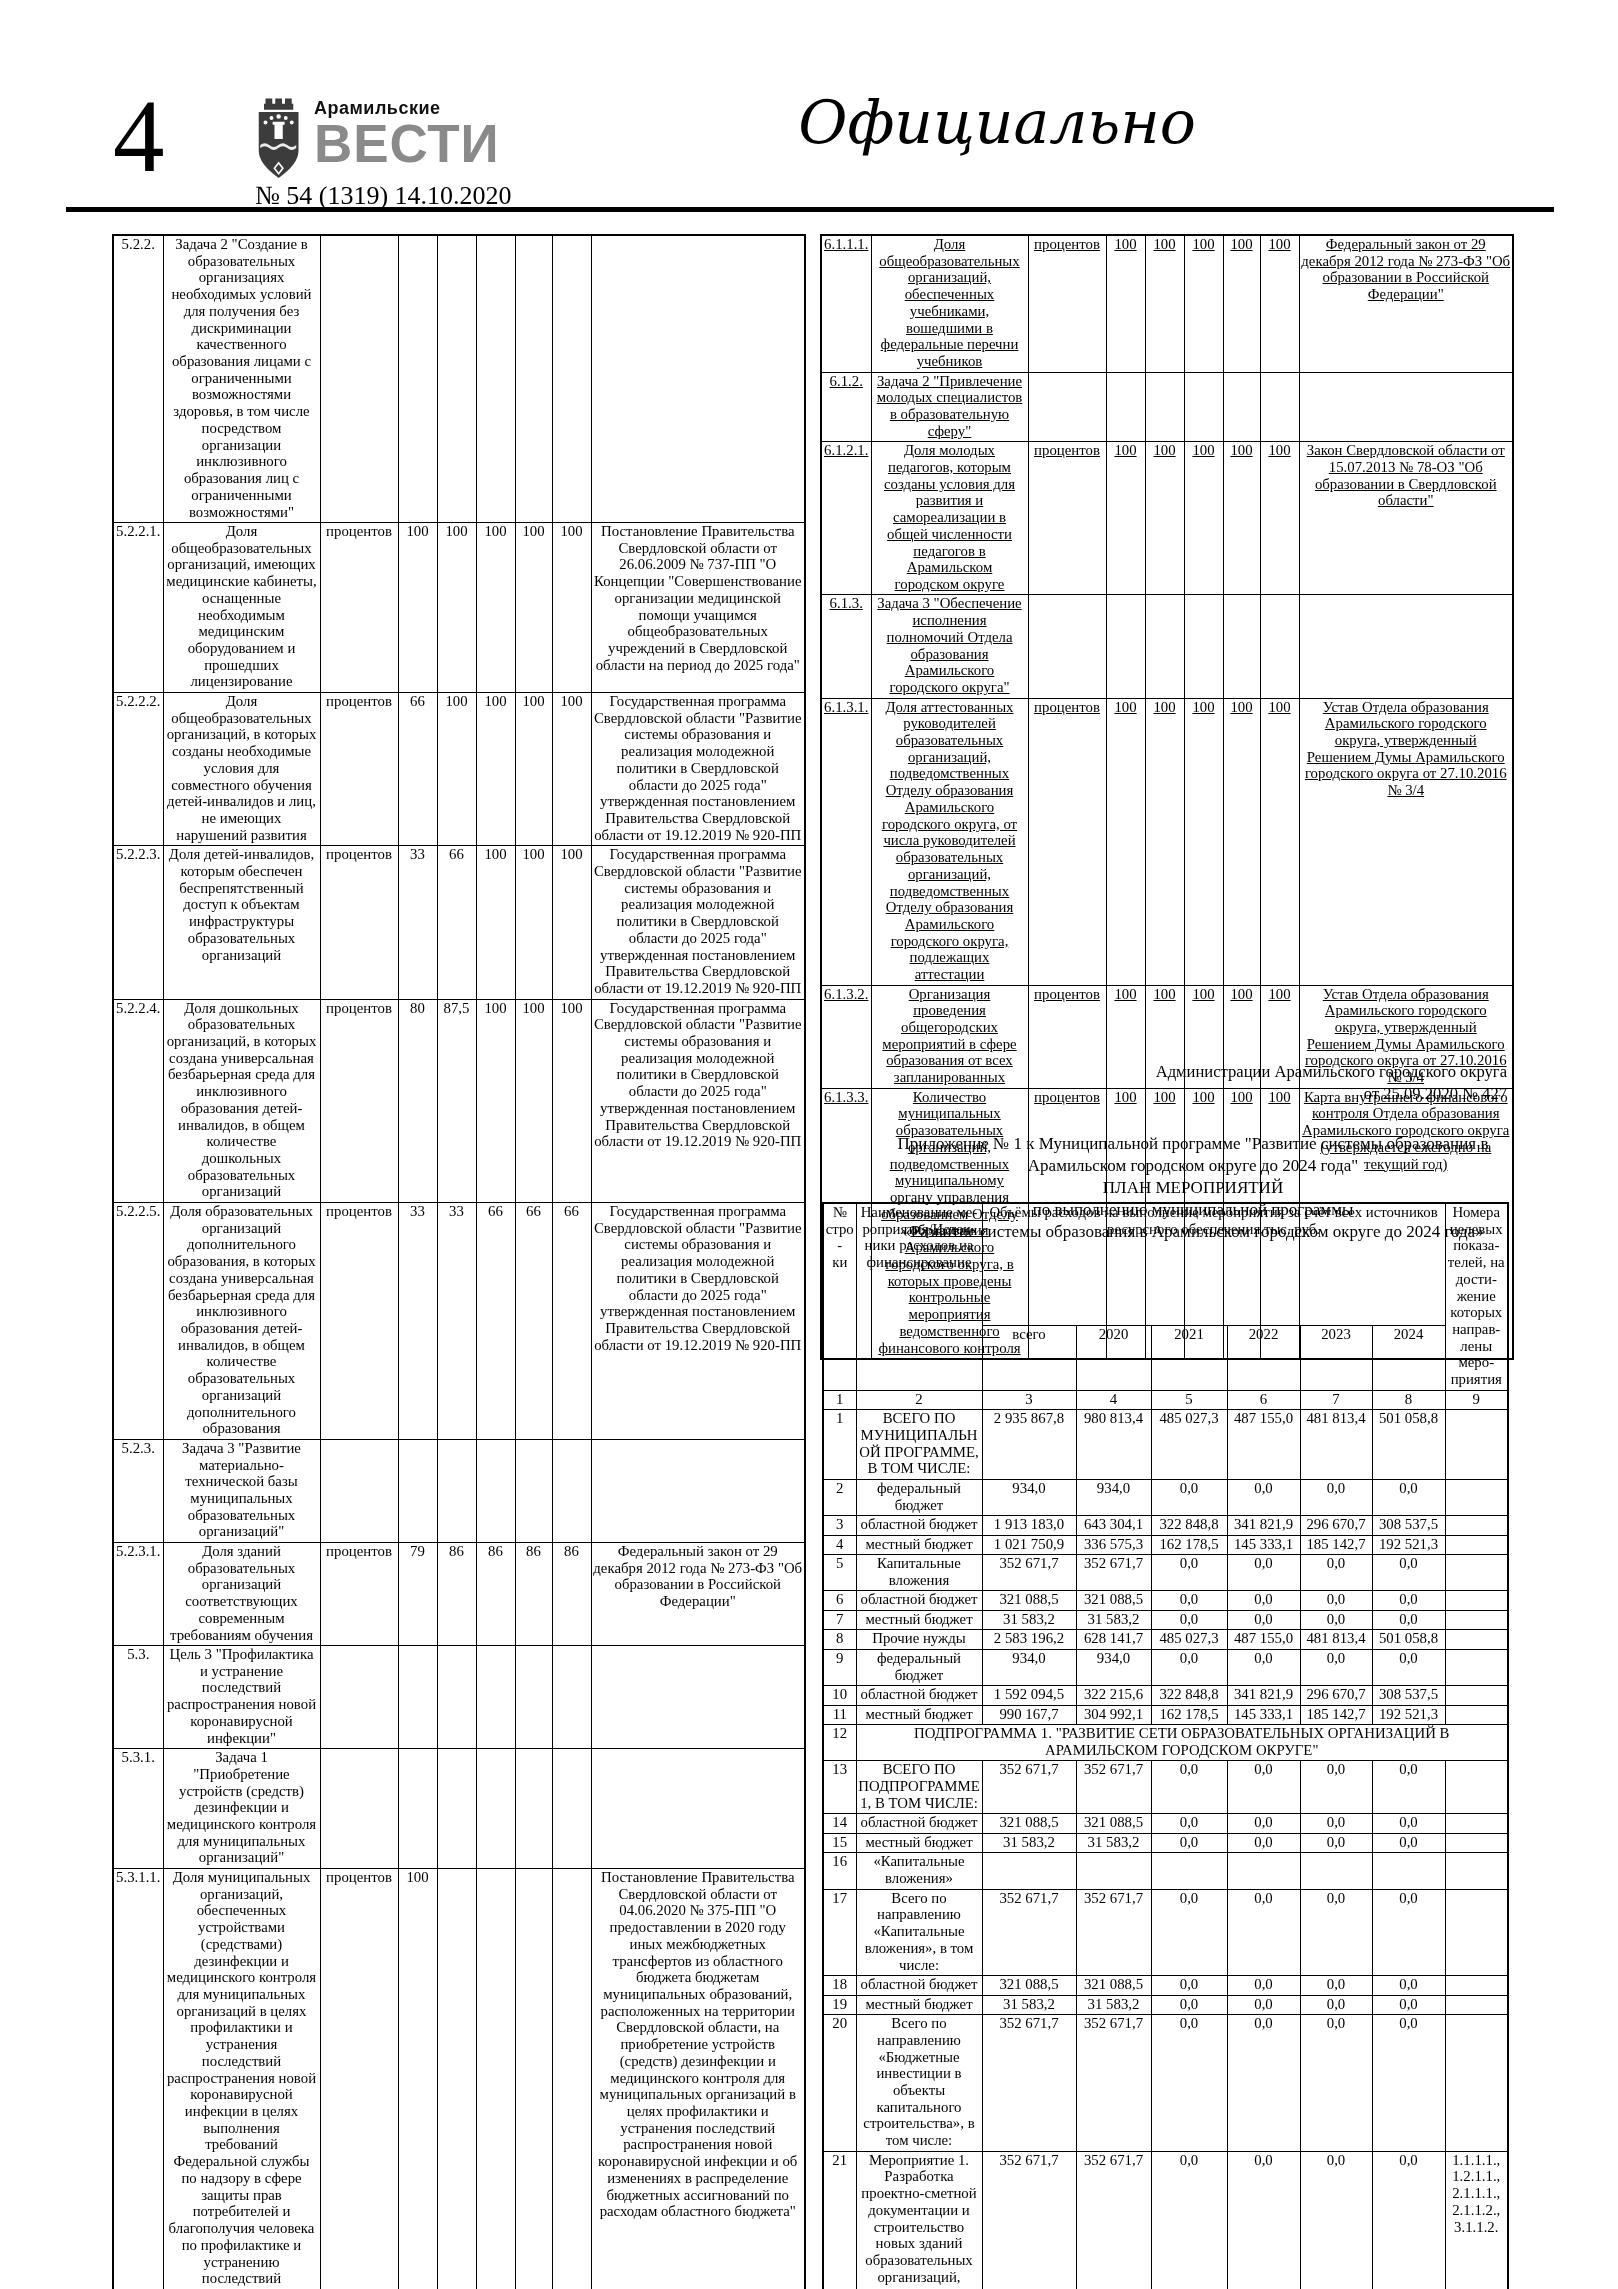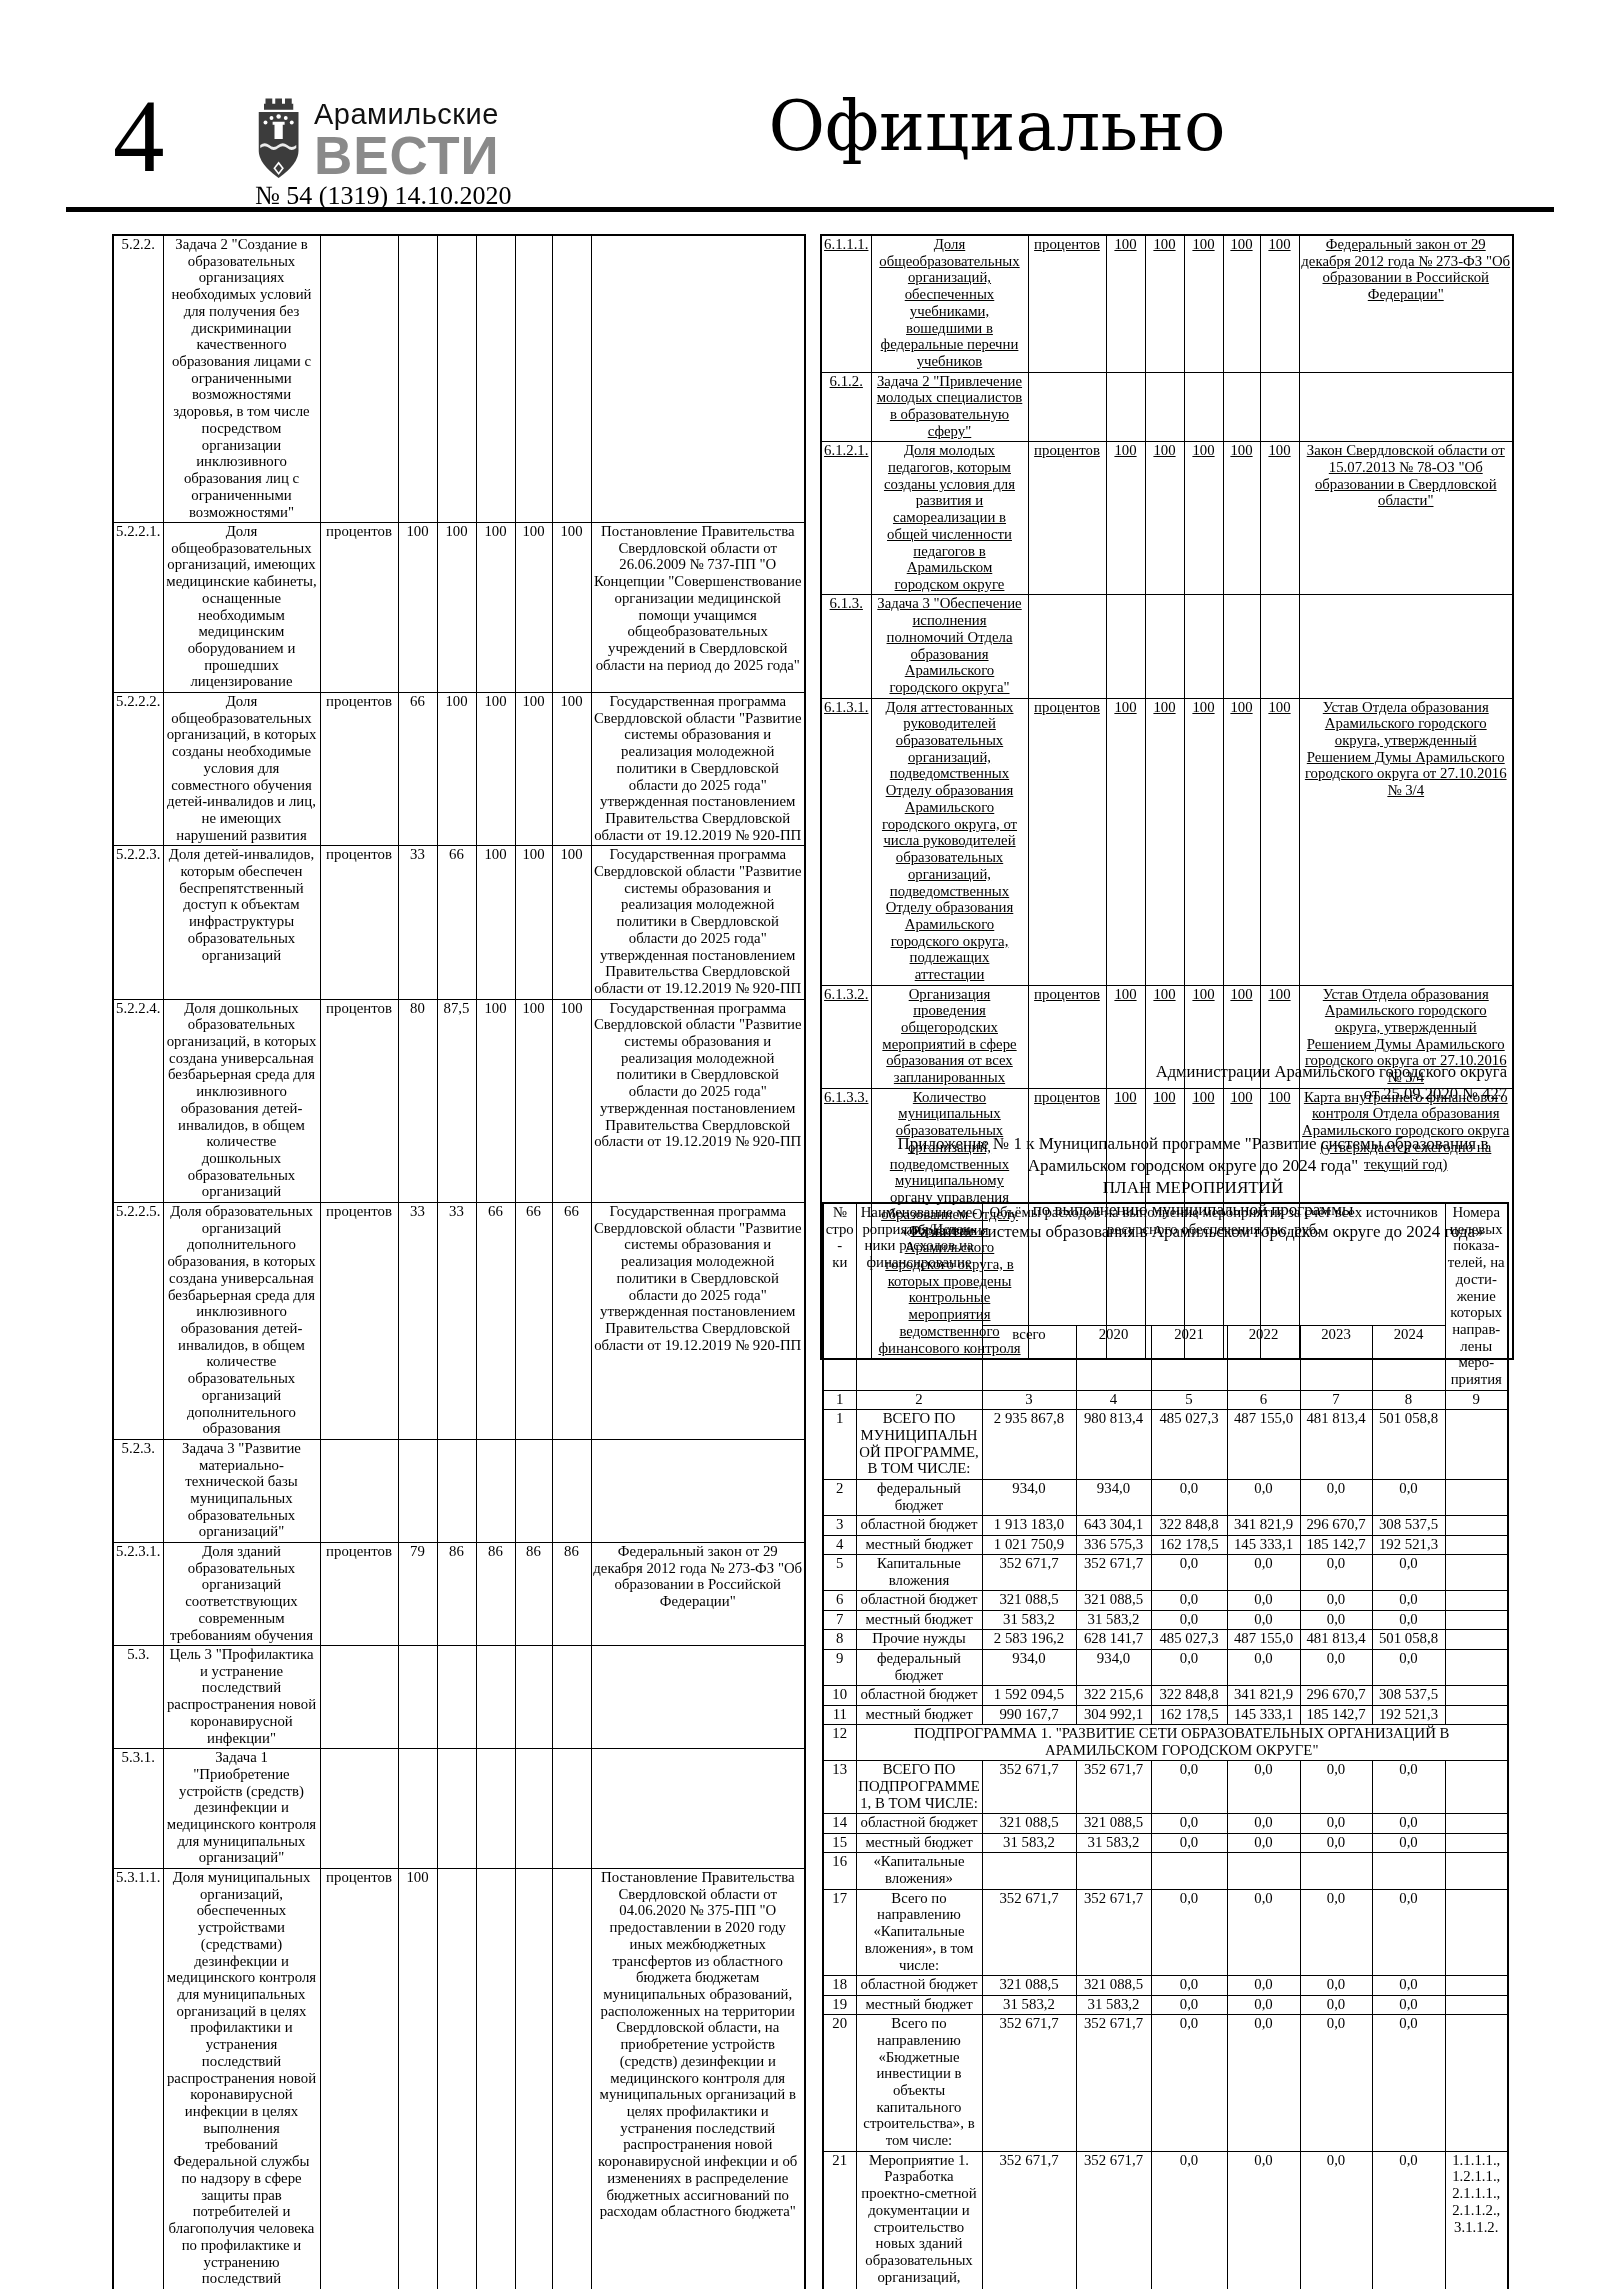--- a/index.html
+++ b/index.html
@@ -6,28 +6,28 @@
   .page{position:relative;width:1619px;height:2290px;background:#ffffff;color:#000;
         font-family:"Liberation Serif","DejaVu Serif",serif;overflow:hidden;}
   .abs{position:absolute;}
 
   
   .pagenum{position:absolute;left:113px;top:85px;font-size:103px;line-height:1;
            font-family:"Liberation Serif",serif;}
   .masthead{position:absolute;left:255px;top:92px;width:226px;}
   .crest{position:absolute;left:0;top:5.5px;width:48px;height:85px;}
   .mast-text{position:absolute;left:59px;top:5.5px;width:171px;}
-  .mast-top{font-family:"Liberation Sans",sans-serif;font-weight:normal;font-size:29px;
+  .mast-top{font-family:"Liberation Sans",sans-serif;font-weight:bold;font-size:18px;
             letter-spacing:0.5px;color:#111;}
   .mast-main{font-family:"Liberation Sans",sans-serif;font-weight:bold;font-size:53px;
              line-height:.95;color:#8a8a8a;letter-spacing:0.9px;}
   .issue{position:absolute;left:0px;top:89px;width:231px;font-size:26px;white-space:nowrap;}
   .section-title{position:absolute;left:637px;top:89px;width:720px;text-align:center;
-                 font-family:"DejaVu Serif","Liberation Serif",serif;
-                 font-size:69px;line-height:1.1;}
+                 font-family:"DejaVu Serif","Liberation Serif",serif;font-style:italic;
+                 font-size:60px;line-height:1.1;}
   .rule{position:absolute;left:66px;top:207px;width:1488px;height:4.6px;background:#000;}
 
   
   table.grid{border-collapse:collapse;table-layout:fixed;width:100%;border:2.8px solid #000;}
   table.grid td{border:1.8px solid #000;vertical-align:top;text-align:center;
                 font-size:14.8px;line-height:1.13;padding:0 1.8px 1.8px 1.8px;word-wrap:break-word;}
   .pre{white-space:pre-line;}
   #left-table{left:112px;top:234px;width:690px;}
   #right-table{left:820px;top:234px;width:690px;text-decoration:underline;}
   #appendix3{left:820px;top:1061px;width:687px;text-align:right;font-size:16.6px;line-height:1.35;}

